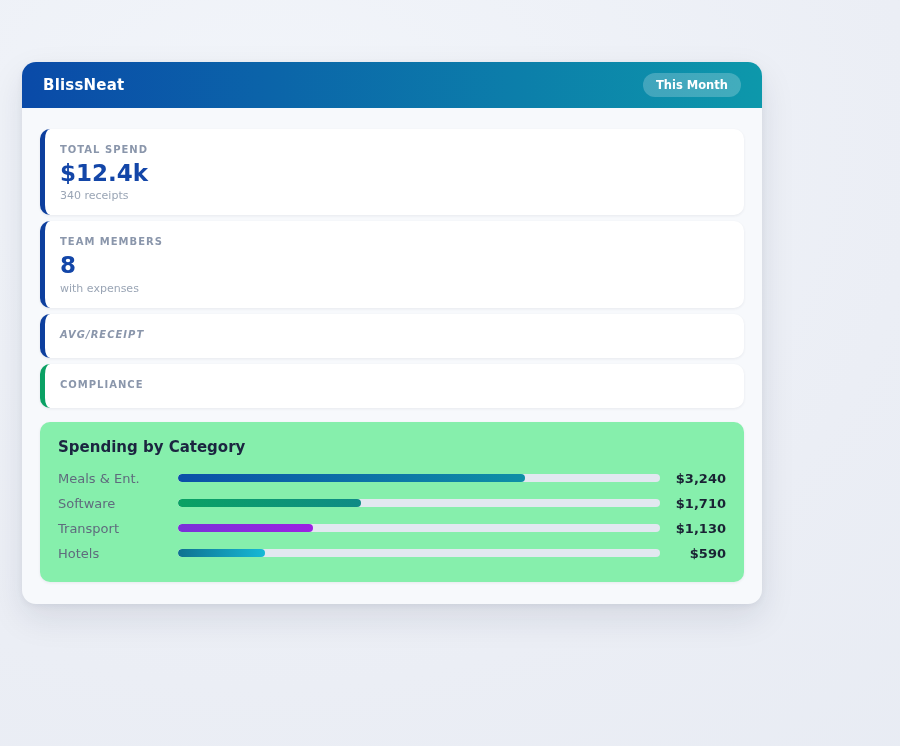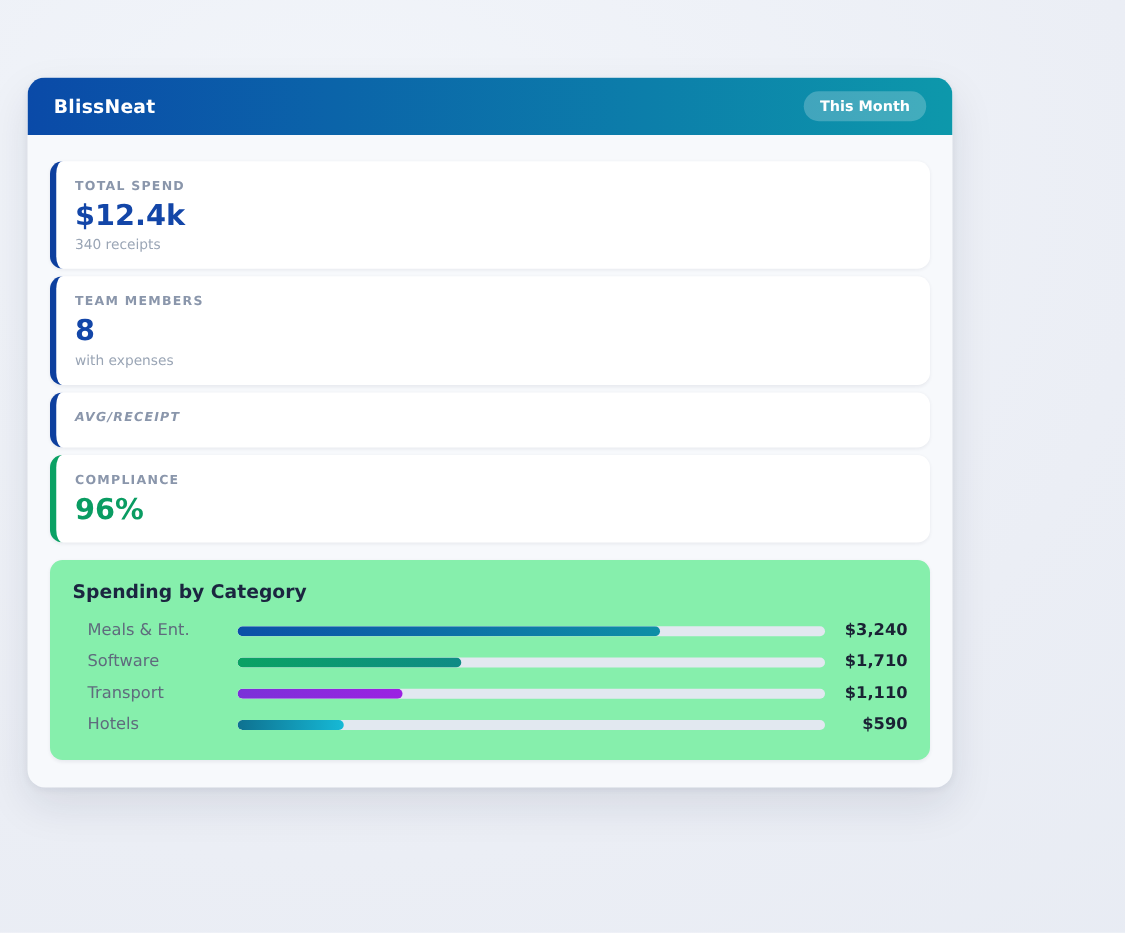--- a/index.html
+++ b/index.html
@@ -84,21 +84,20 @@
   .chart-title {
     font-size: 15px;
     font-weight: bold;
     color: #1b2540;
     margin-bottom: 10px;
   }
   .bar-row {
     display: flex;
     align-items: center;
     height: 25px;
-    margin-left: 12px;
   }
   .bar-label {
     width: 120px;
     flex: none;
     font-size: 13px;
     color: #5f6b7d;
   }
   .bar-track {
     flex: 1;
     height: 8px;
@@ -144,21 +143,20 @@
       <div class="stat-sub">with expenses</div>
     </div>
 
     <div class="stat-card" style="border-left-color: rgb(13, 63, 158); font-style: italic;">
       <div class="stat-label">AVG/RECEIPT</div>
 
     </div>
 
     <div class="stat-card" style="border-left-color: rgb(10, 161, 100);">
       <div class="stat-label">COMPLIANCE</div>
-      <div class="stat-value" style="color: rgb(10, 156, 98);">96%</div>
 
     </div>
 
   </div>
 
   <div class="chart-card">
     <div class="chart-title">Spending by Category</div>
 
     <div class="bar-row">
       <div class="bar-label">Meals &amp; Ent.</div>
@@ -175,21 +173,21 @@
           <div class="bar-fill" style="width: 38%; background: linear-gradient(90deg, rgb(10, 162, 99), rgb(15, 139, 134));"></div>
         </div>
       <div class="bar-value">$1,710</div>
     </div>
 
     <div class="bar-row">
       <div class="bar-label">Transport</div>
       <div class="bar-track" style="background: rgb(226, 232, 240);">
           <div class="bar-fill" style="width: 28%; background: linear-gradient(90deg, rgb(122, 49, 216), rgb(156, 34, 226));"></div>
         </div>
-      <div class="bar-value">$1,110</div>
+      <div class="bar-value">$1,130</div>
     </div>
 
     <div class="bar-row">
       <div class="bar-label">Hotels</div>
       <div class="bar-track" style="background: rgb(226, 232, 240);">
           <div class="bar-fill" style="width: 18%; background: linear-gradient(90deg, rgb(14, 113, 144), rgb(22, 185, 214));"></div>
         </div>
       <div class="bar-value">$590</div>
     </div>
 

